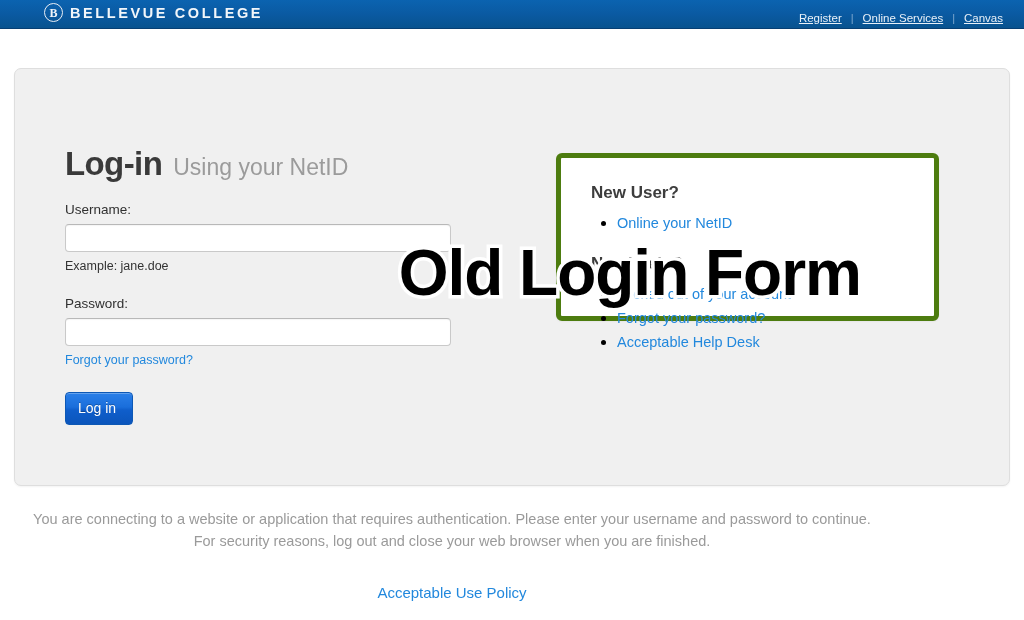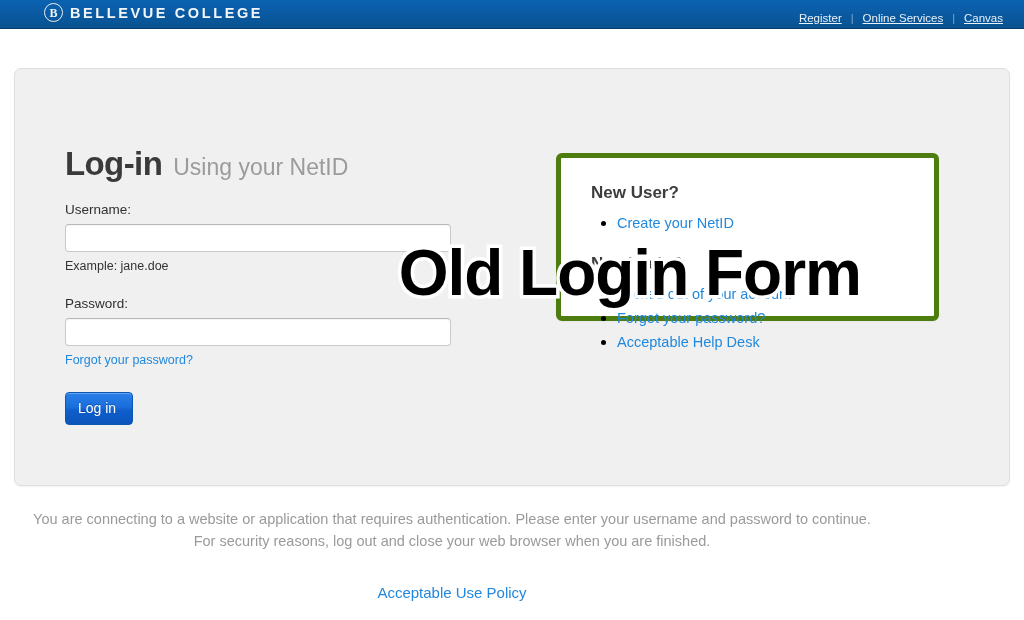--- a/index.html
+++ b/index.html
@@ -200,21 +200,21 @@
     </div>
 
     <button id="login-button" type="submit">Log in</button>
   </form>
 
   <div id="help-panel">
     <div id="help-inner">
       <h2 class="panel-head">New User?</h2>
       <ul>
         <li>
-          <a href="#">Create your NetID</a>
+          <a href="#">Online your NetID</a>
         </li>
       </ul>
 
       <h2 class="panel-head">Need help?</h2>
       <ul>
         <li>
           <a href="#">Locked out of your account</a>
         </li>
         <li>
           <a href="#">Forgot your password?</a>

